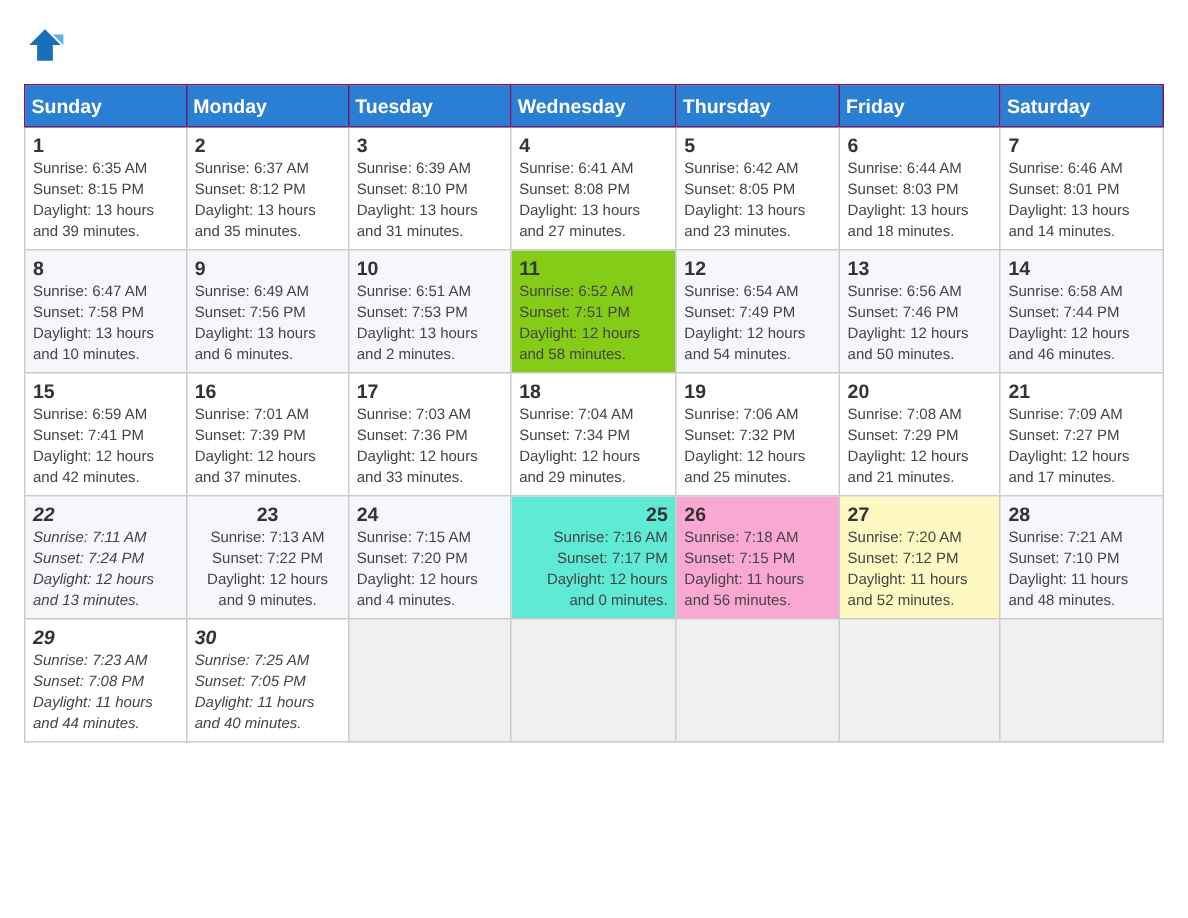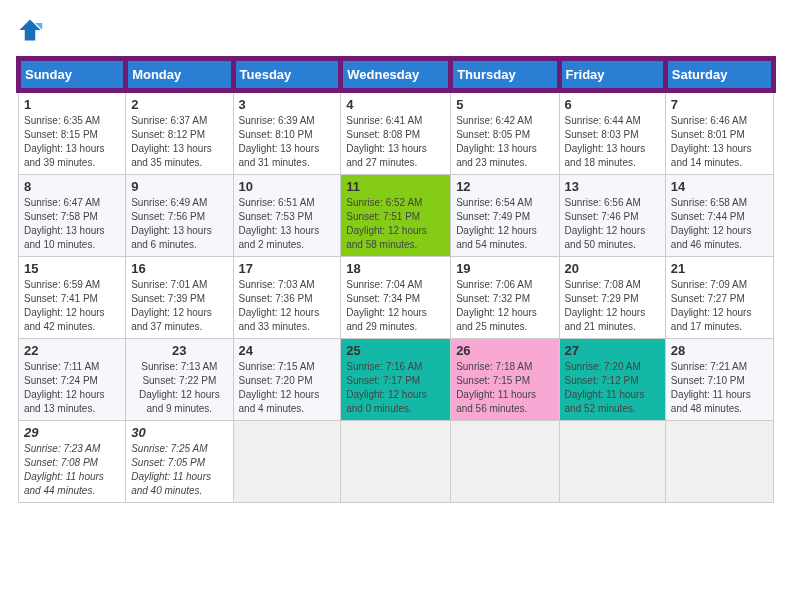--- a/index.html
+++ b/index.html
@@ -41,21 +41,21 @@
       width: 100%;
       border-collapse: collapse;
     }
     .calendar th {
       background: #2a7fd4;
       color: #fff;
       font-size: 13px;
       font-weight: bold;
       padding: 6px 4px;
       text-align: left;
-      border: 5px solid #701a75;
+      border: 1px solid #701a75;
     }
     .calendar td {
       border: 1px solid #ccc;
       vertical-align: top;
       padding: 4px 5px;
       width: 113px;
       min-height: 80px;
       background: #fff;
     }
     .calendar tr:nth-child(even) td {
@@ -292,21 +292,21 @@
     <span class="day-num">21</span>
     <div class="day-info">
       Sunrise: 7:09 AM<br>
       Sunset: 7:27 PM<br>
       Daylight: 12 hours<br>
       and 17 minutes.
     </div>
   </td>
       </tr>
       <tr>
-        <td style="background: rgb(245, 247, 250);">
+        <td style="background: rgb(245, 247, 250); font-style: italic;">
     <span class="day-num">22</span>
     <div class="day-info">
       Sunrise: 7:11 AM<br>
       Sunset: 7:24 PM<br>
       Daylight: 12 hours<br>
       and 13 minutes.
     </div>
   </td>
         <td style="background: rgb(245, 247, 250); text-align: center;">
     <span class="day-num">23</span>
@@ -319,39 +319,39 @@
   </td>
         <td style="background: rgb(245, 247, 250);">
     <span class="day-num">24</span>
     <div class="day-info">
       Sunrise: 7:15 AM<br>
       Sunset: 7:20 PM<br>
       Daylight: 12 hours<br>
       and 4 minutes.
     </div>
   </td>
-        <td style="background: #14b8a6;">
+        <td style="background: #5eead4; text-align: right;">
     <span class="day-num">25</span>
     <div class="day-info">
       Sunrise: 7:16 AM<br>
       Sunset: 7:17 PM<br>
       Daylight: 12 hours<br>
       and 0 minutes.
     </div>
   </td>
         <td style="background: #f9a8d4;">
     <span class="day-num">26</span>
     <div class="day-info">
       Sunrise: 7:18 AM<br>
       Sunset: 7:15 PM<br>
       Daylight: 11 hours<br>
       and 56 minutes.
     </div>
   </td>
-        <td style="background: #14b8a6; margin-left: 27px;">
+        <td style="background: #fef9c3; margin-left: 27px;">
     <span class="day-num">27</span>
     <div class="day-info">
       Sunrise: 7:20 AM<br>
       Sunset: 7:12 PM<br>
       Daylight: 11 hours<br>
       and 52 minutes.
     </div>
   </td>
         <td style="background: rgb(245, 247, 250); margin-left: 28px;">
     <span class="day-num">28</span>

